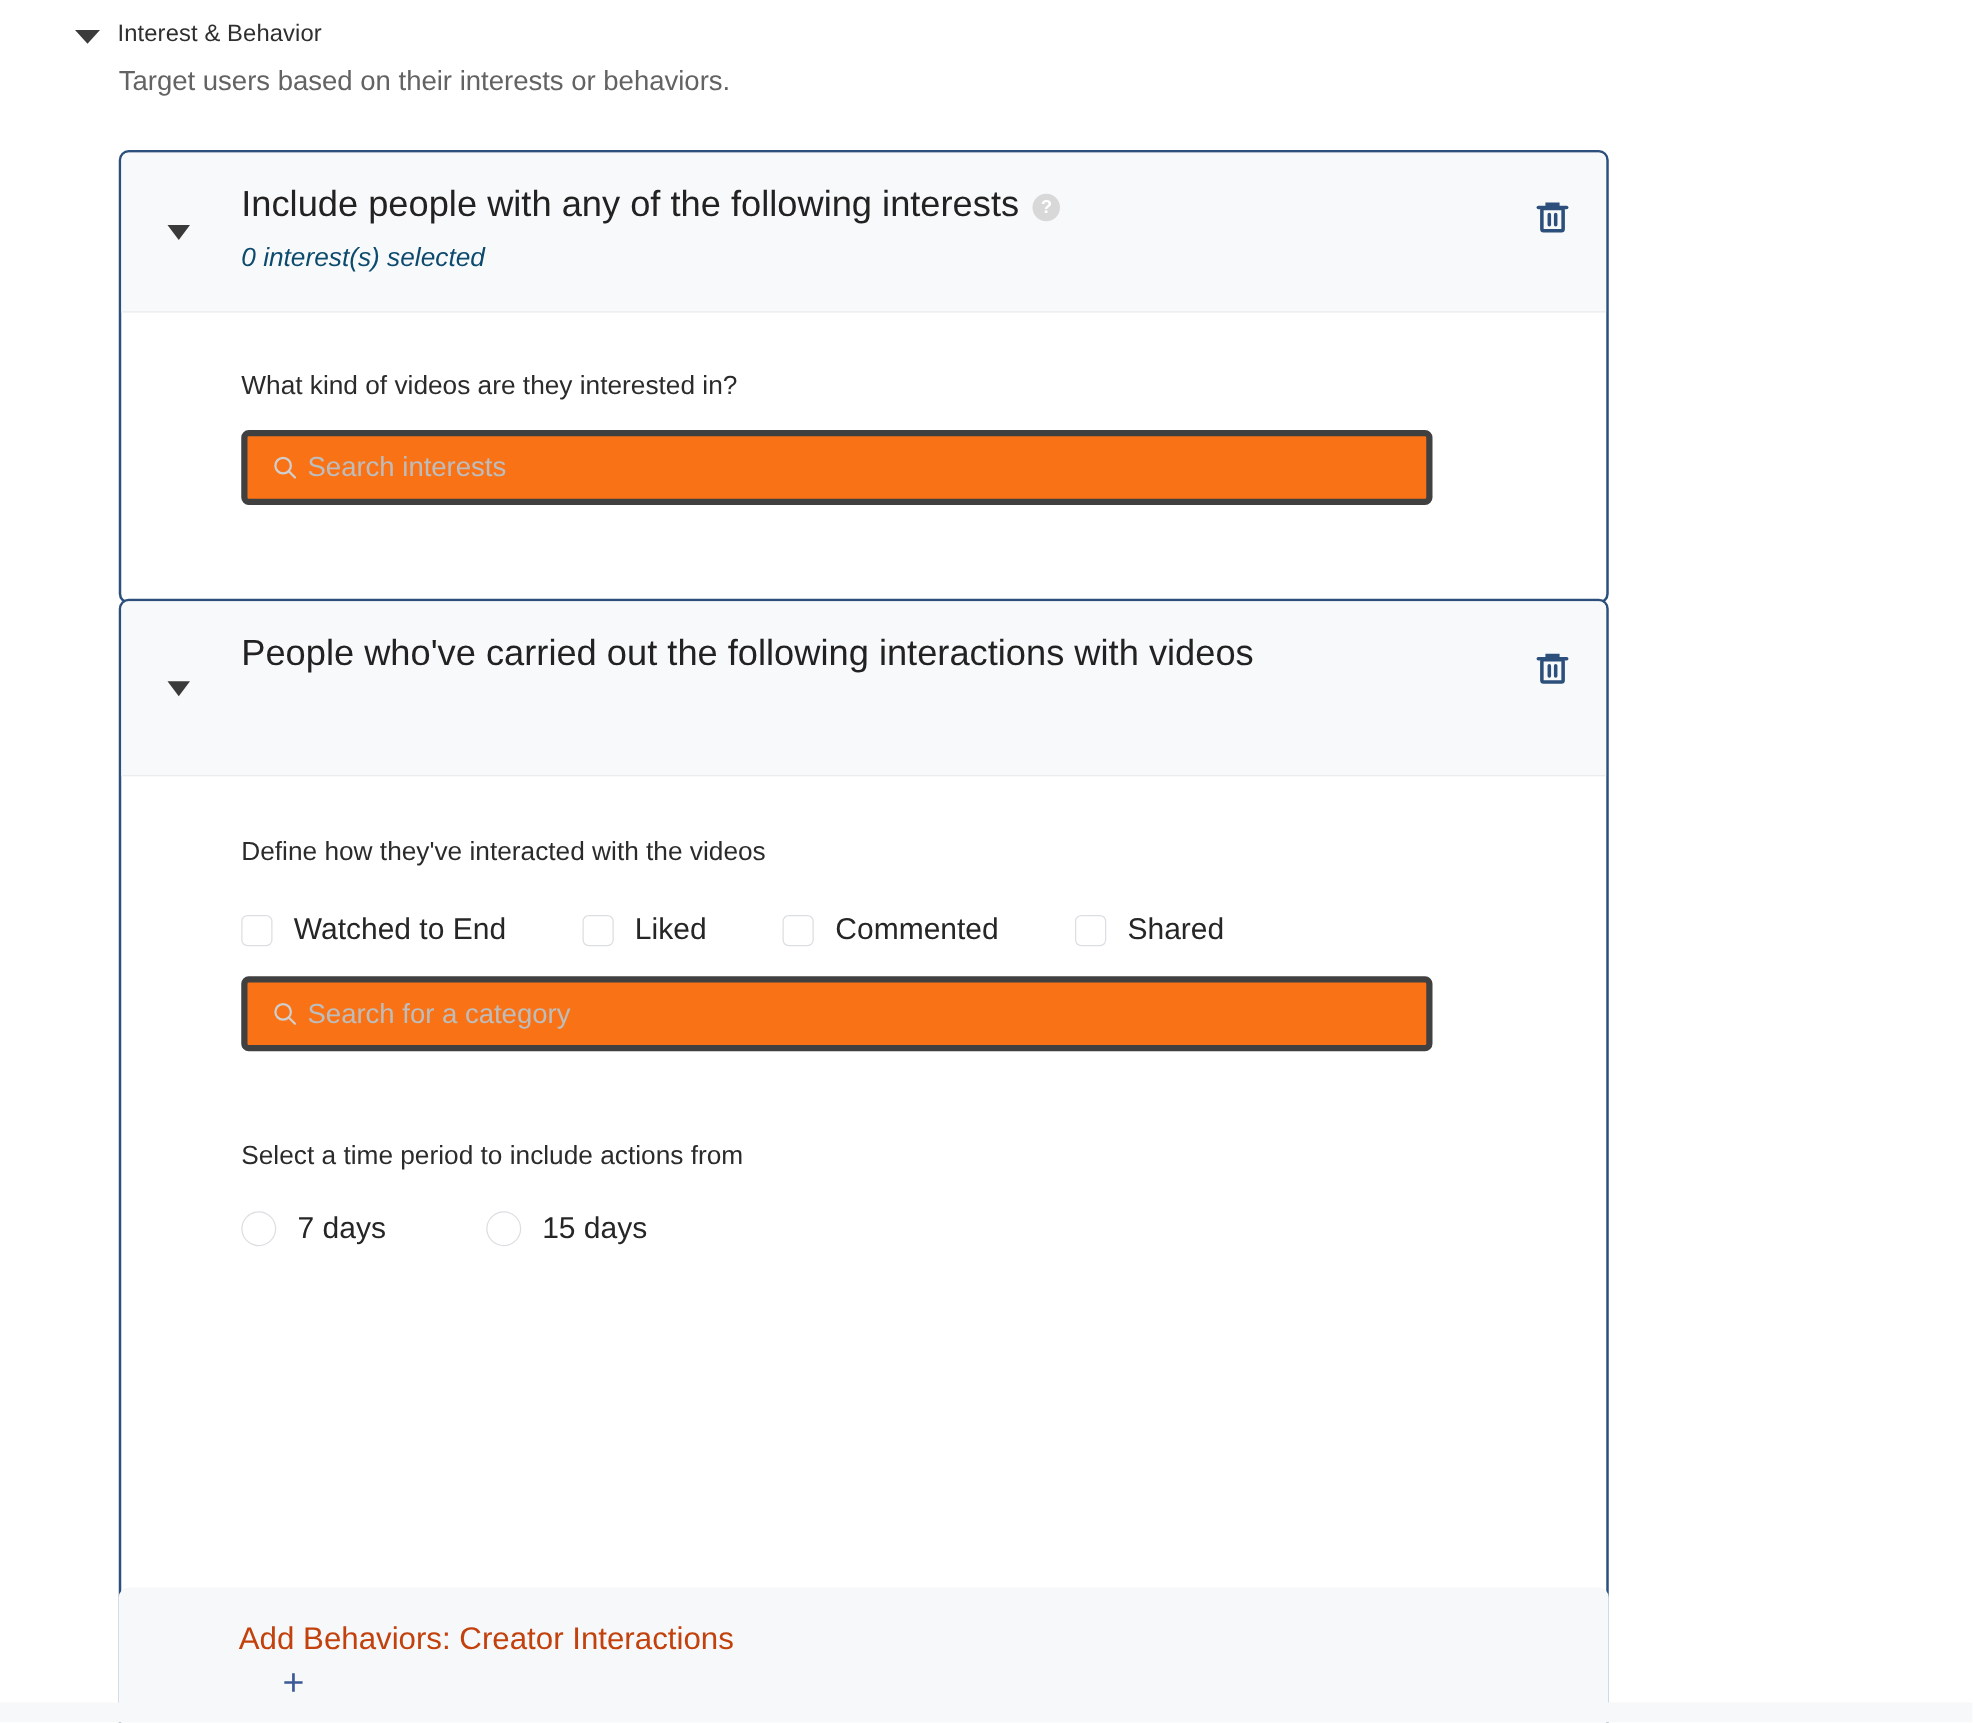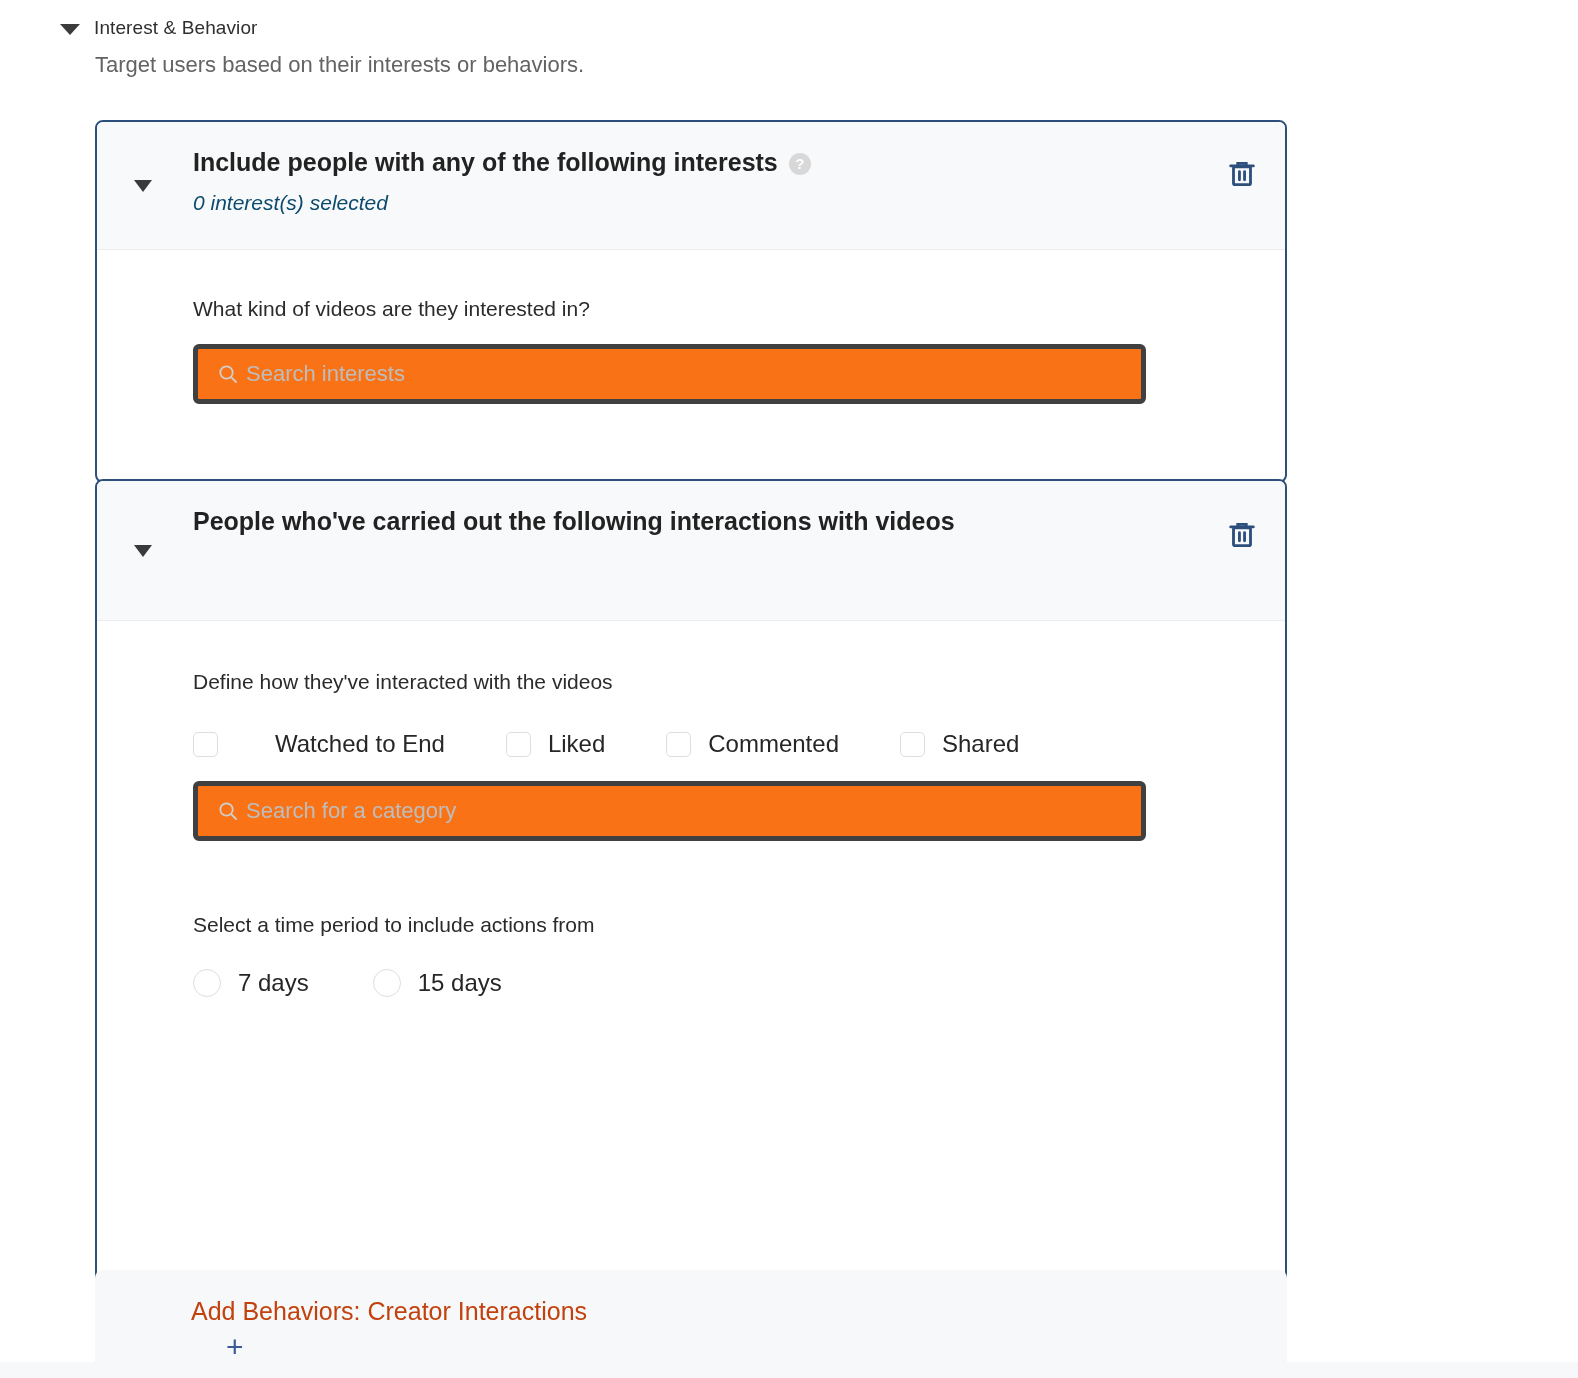--- a/index.html
+++ b/index.html
@@ -82,24 +82,23 @@
     border-left: 9px solid transparent;
     border-right: 9px solid transparent;
     border-top: 12px solid #3a3a3a;
   }
   .card-title-line {
     display: flex;
     align-items: center;
     gap: 11px;
   }
   .card-title {
-    font-size: 25px;
+    font-size: 29px;
     color: #222222;
     line-height: 1.15;
-    font-weight: bold;
   }
   .help-icon {
     width: 22px; height: 22px;
     border-radius: 50%;
     background: #d8d8d8;
     color: #ffffff;
     font-size: 15px;
     line-height: 22px;
     text-align: center;
     font-weight: bold;
@@ -280,21 +279,21 @@
           <rect x="6" y="7.6" width="12" height="12.6" rx="1"></rect>
           <path d="M10.2 11v5.8M13.8 11v5.8" stroke-linecap="round"></path>
         </svg>
       </button>
     </div>
 
     <div class="card-body" style="padding-top:48px;">
       <div class="field-label">Define how they've interacted with the videos</div>
 
       <div class="opt-row">
-        <div class="opt" style="margin-right:61px;gap:40px;">
+        <div class="opt" style="margin-right:61px;">
           <span class="cbox"></span>
           <span class="opt-label">Watched to End</span>
         </div>
         <div class="opt" style="margin-right:61px;">
           <span class="cbox"></span>
           <span class="opt-label">Liked</span>
         </div>
         <div class="opt" style="margin-right:61px;">
           <span class="cbox"></span>
           <span class="opt-label">Commented</span>
@@ -308,21 +307,21 @@
       <div class="search-box">
         <svg class="search-icon" viewBox="0 0 24 24" fill="none" stroke="#cfcfcf" stroke-width="1.8">
           <circle cx="10.5" cy="10.5" r="6.2"></circle>
           <path d="M15.2 15.2L20 20" stroke-linecap="round"></path>
         </svg>
         <input type="text" placeholder="Search for a category" style="">
       </div>
 
       <div class="field-label" style="margin-top:71px;">Select a time period to include actions from</div>
       <div class="opt-row" style="margin-top:32px;">
-        <div class="opt" style="margin-right:64px;align-items:flex-end;">
+        <div class="opt" style="margin-right:80px;align-items:flex-end;">
           <span class="radio"></span>
           <span class="opt-label">7 days</span>
         </div>
         <div class="opt">
           <span class="radio"></span>
           <span class="opt-label">15 days</span>
         </div>
       </div>
     </div>
   </div>

